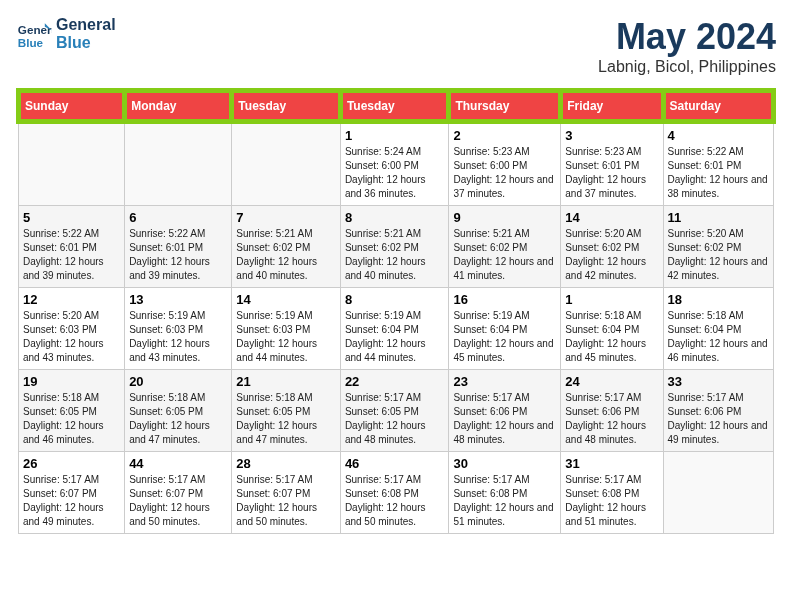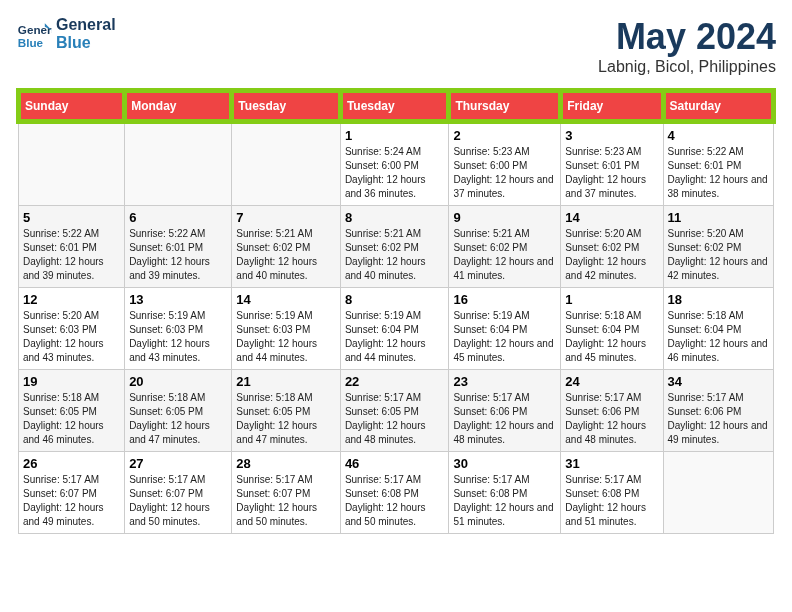--- a/index.html
+++ b/index.html
@@ -212,31 +212,31 @@
       </td>
         <td>
         <span class="day-num">23</span>
         <span class="day-detail">Sunrise: 5:17 AM<br>Sunset: 6:06 PM<br>Daylight: 12 hours and 48 minutes.</span>
       </td>
         <td>
         <span class="day-num">24</span>
         <span class="day-detail">Sunrise: 5:17 AM<br>Sunset: 6:06 PM<br>Daylight: 12 hours and 48 minutes.</span>
       </td>
         <td>
-        <span class="day-num">34</span>
+        <span class="day-num">33</span>
         <span class="day-detail">Sunrise: 5:17 AM<br>Sunset: 6:06 PM<br>Daylight: 12 hours and 49 minutes.</span>
       </td>
       </tr>
       <tr>
         <td>
         <span class="day-num">26</span>
         <span class="day-detail">Sunrise: 5:17 AM<br>Sunset: 6:07 PM<br>Daylight: 12 hours and 49 minutes.</span>
       </td>
         <td>
-        <span class="day-num">27</span>
+        <span class="day-num">44</span>
         <span class="day-detail">Sunrise: 5:17 AM<br>Sunset: 6:07 PM<br>Daylight: 12 hours and 50 minutes.</span>
       </td>
         <td>
         <span class="day-num">28</span>
         <span class="day-detail">Sunrise: 5:17 AM<br>Sunset: 6:07 PM<br>Daylight: 12 hours and 50 minutes.</span>
       </td>
         <td>
         <span class="day-num">46</span>
         <span class="day-detail">Sunrise: 5:17 AM<br>Sunset: 6:08 PM<br>Daylight: 12 hours and 50 minutes.</span>
       </td>

